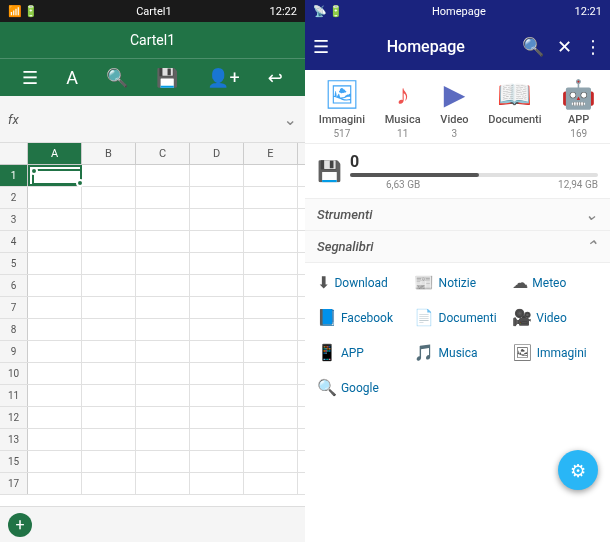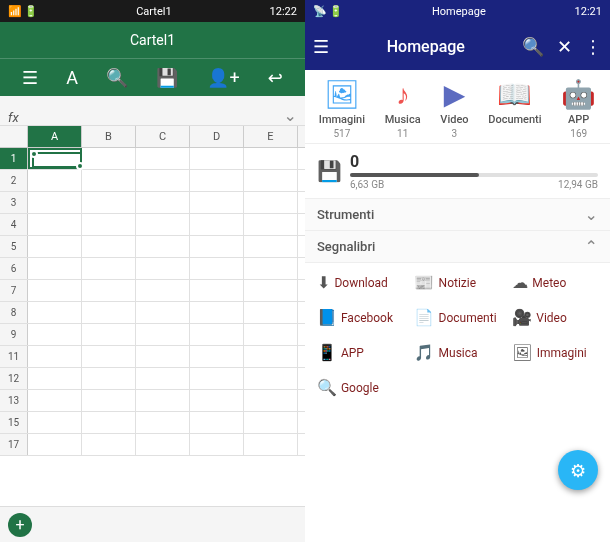--- a/index.html
+++ b/index.html
@@ -54,25 +54,25 @@
     }
 
     .excel-toolbar-icon {
       color: #fff;
       font-size: 18px;
       cursor: pointer;
       padding: 4px;
     }
 
     .excel-formula-bar {
-      height: 30px;
+      height: 47px;
       background: #f5f5f5;
       border-bottom: 1px solid #ddd;
       display: flex;
-      align-items: flex-end;
+      align-items: center;
       padding: 0 8px;
       font-size: 13px;
       color: #555;
     }
 
     .excel-formula-bar .fx {
       font-style: italic;
       margin-right: 8px;
       color: #555;
     }
@@ -350,29 +350,31 @@
       background: #555;
       border-radius: 2px;
       width: 52%;
     }
 
     .fm-storage .storage-sizes {
       font-size: 10px;
       color: #888;
       display: flex;
       justify-content: space-between;
+      margin-left: 36px;
     }
 
     .fm-section-header {
       padding: 6px 12px;
       background: #fafafa;
       border-bottom: 1px solid #eee;
       display: flex;
       align-items: center;
       justify-content: space-between;
+      font-style: italic;
     }
 
     .fm-section-header .section-title {
       font-size: 13px;
       color: #555;
       font-weight: 500;
     }
 
     .fm-section-header .arrow {
       font-size: 16px;
@@ -394,21 +396,21 @@
       cursor: pointer;
     }
 
     .bookmark-item .bm-icon {
       font-size: 16px;
       color: #555;
     }
 
     .bookmark-item .bm-label {
       font-size: 12px;
-      color: #7f1d1d;
+      color: #0369a1;
     }
 
     .fab-button {
       position: absolute;
       right: 12px;
       bottom: 52px;
       width: 40px;
       height: 40px;
       background: #29b6f6;
       border-radius: 50%;
@@ -547,20 +549,28 @@
           <div class="sheet-row">
               <div class="row-num">8</div>
               <div class="cell"></div>
               <div class="cell"></div>
               <div class="cell"></div>
               <div class="cell"></div>
               <div class="cell"></div>
             </div>
           <div class="sheet-row">
               <div class="row-num">9</div>
+              <div class="cell"></div>
+              <div class="cell"></div>
+              <div class="cell"></div>
+              <div class="cell"></div>
+              <div class="cell"></div>
+            </div>
+          <div class="sheet-row">
+              <div class="row-num">10</div>
               <div class="cell"></div>
               <div class="cell"></div>
               <div class="cell"></div>
               <div class="cell"></div>
               <div class="cell"></div>
             </div>
           <div class="sheet-row">
               <div class="row-num">11</div>
               <div class="cell"></div>
               <div class="cell"></div>

